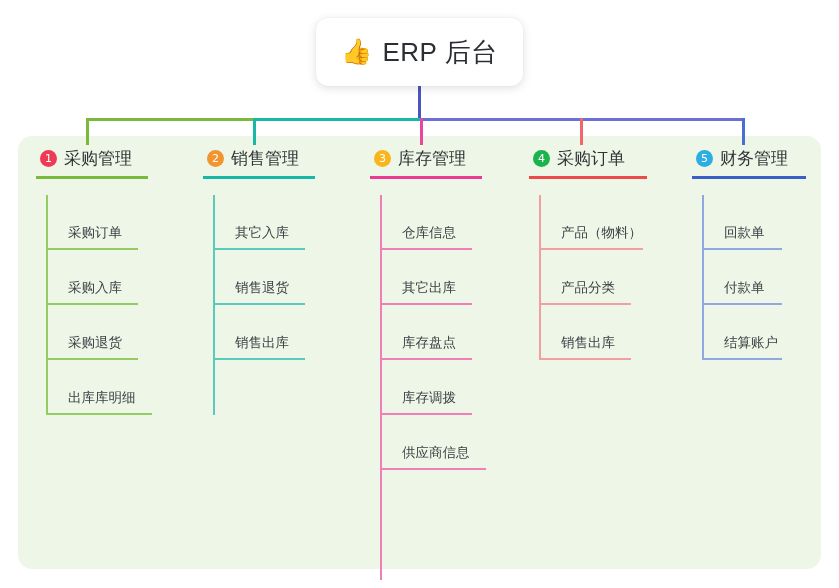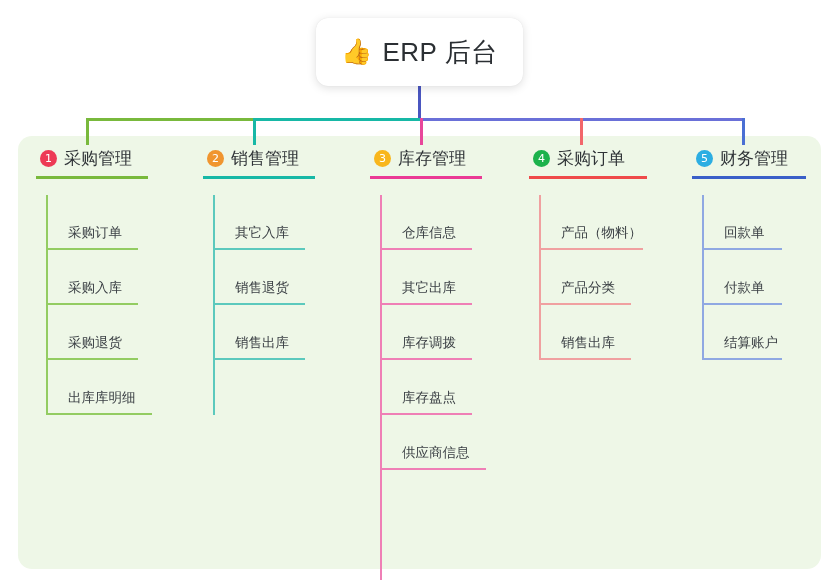--- a/index.html
+++ b/index.html
@@ -192,25 +192,25 @@
         <div class="spine" style="background: rgb(239, 127, 182); height: 385px;"></div>
         <div class="leaf">
           <span class="leaf-label">仓库信息</span>
           <div class="leaf-rule" style="width: 92px; background: rgb(239, 127, 182);"></div>
         </div>
         <div class="leaf">
           <span class="leaf-label">其它出库</span>
           <div class="leaf-rule" style="width: 92px; background: rgb(239, 127, 182);"></div>
         </div>
         <div class="leaf">
+          <span class="leaf-label">库存盘点</span>
+          <div class="leaf-rule" style="width: 92px; background: rgb(239, 127, 182);"></div>
+        </div>
+        <div class="leaf">
           <span class="leaf-label">库存调拨</span>
-          <div class="leaf-rule" style="width: 92px; background: rgb(239, 127, 182);"></div>
-        </div>
-        <div class="leaf">
-          <span class="leaf-label">库存盘点</span>
           <div class="leaf-rule" style="width: 92px; background: rgb(239, 127, 182);"></div>
         </div>
         <div class="leaf">
           <span class="leaf-label">供应商信息</span>
           <div class="leaf-rule" style="width: 106px; background: rgb(239, 127, 182);"></div>
         </div>
       </div>
     </div>
     <div class="branch" style="left: 529px; width: 155px;">
       <div class="branch-head">

